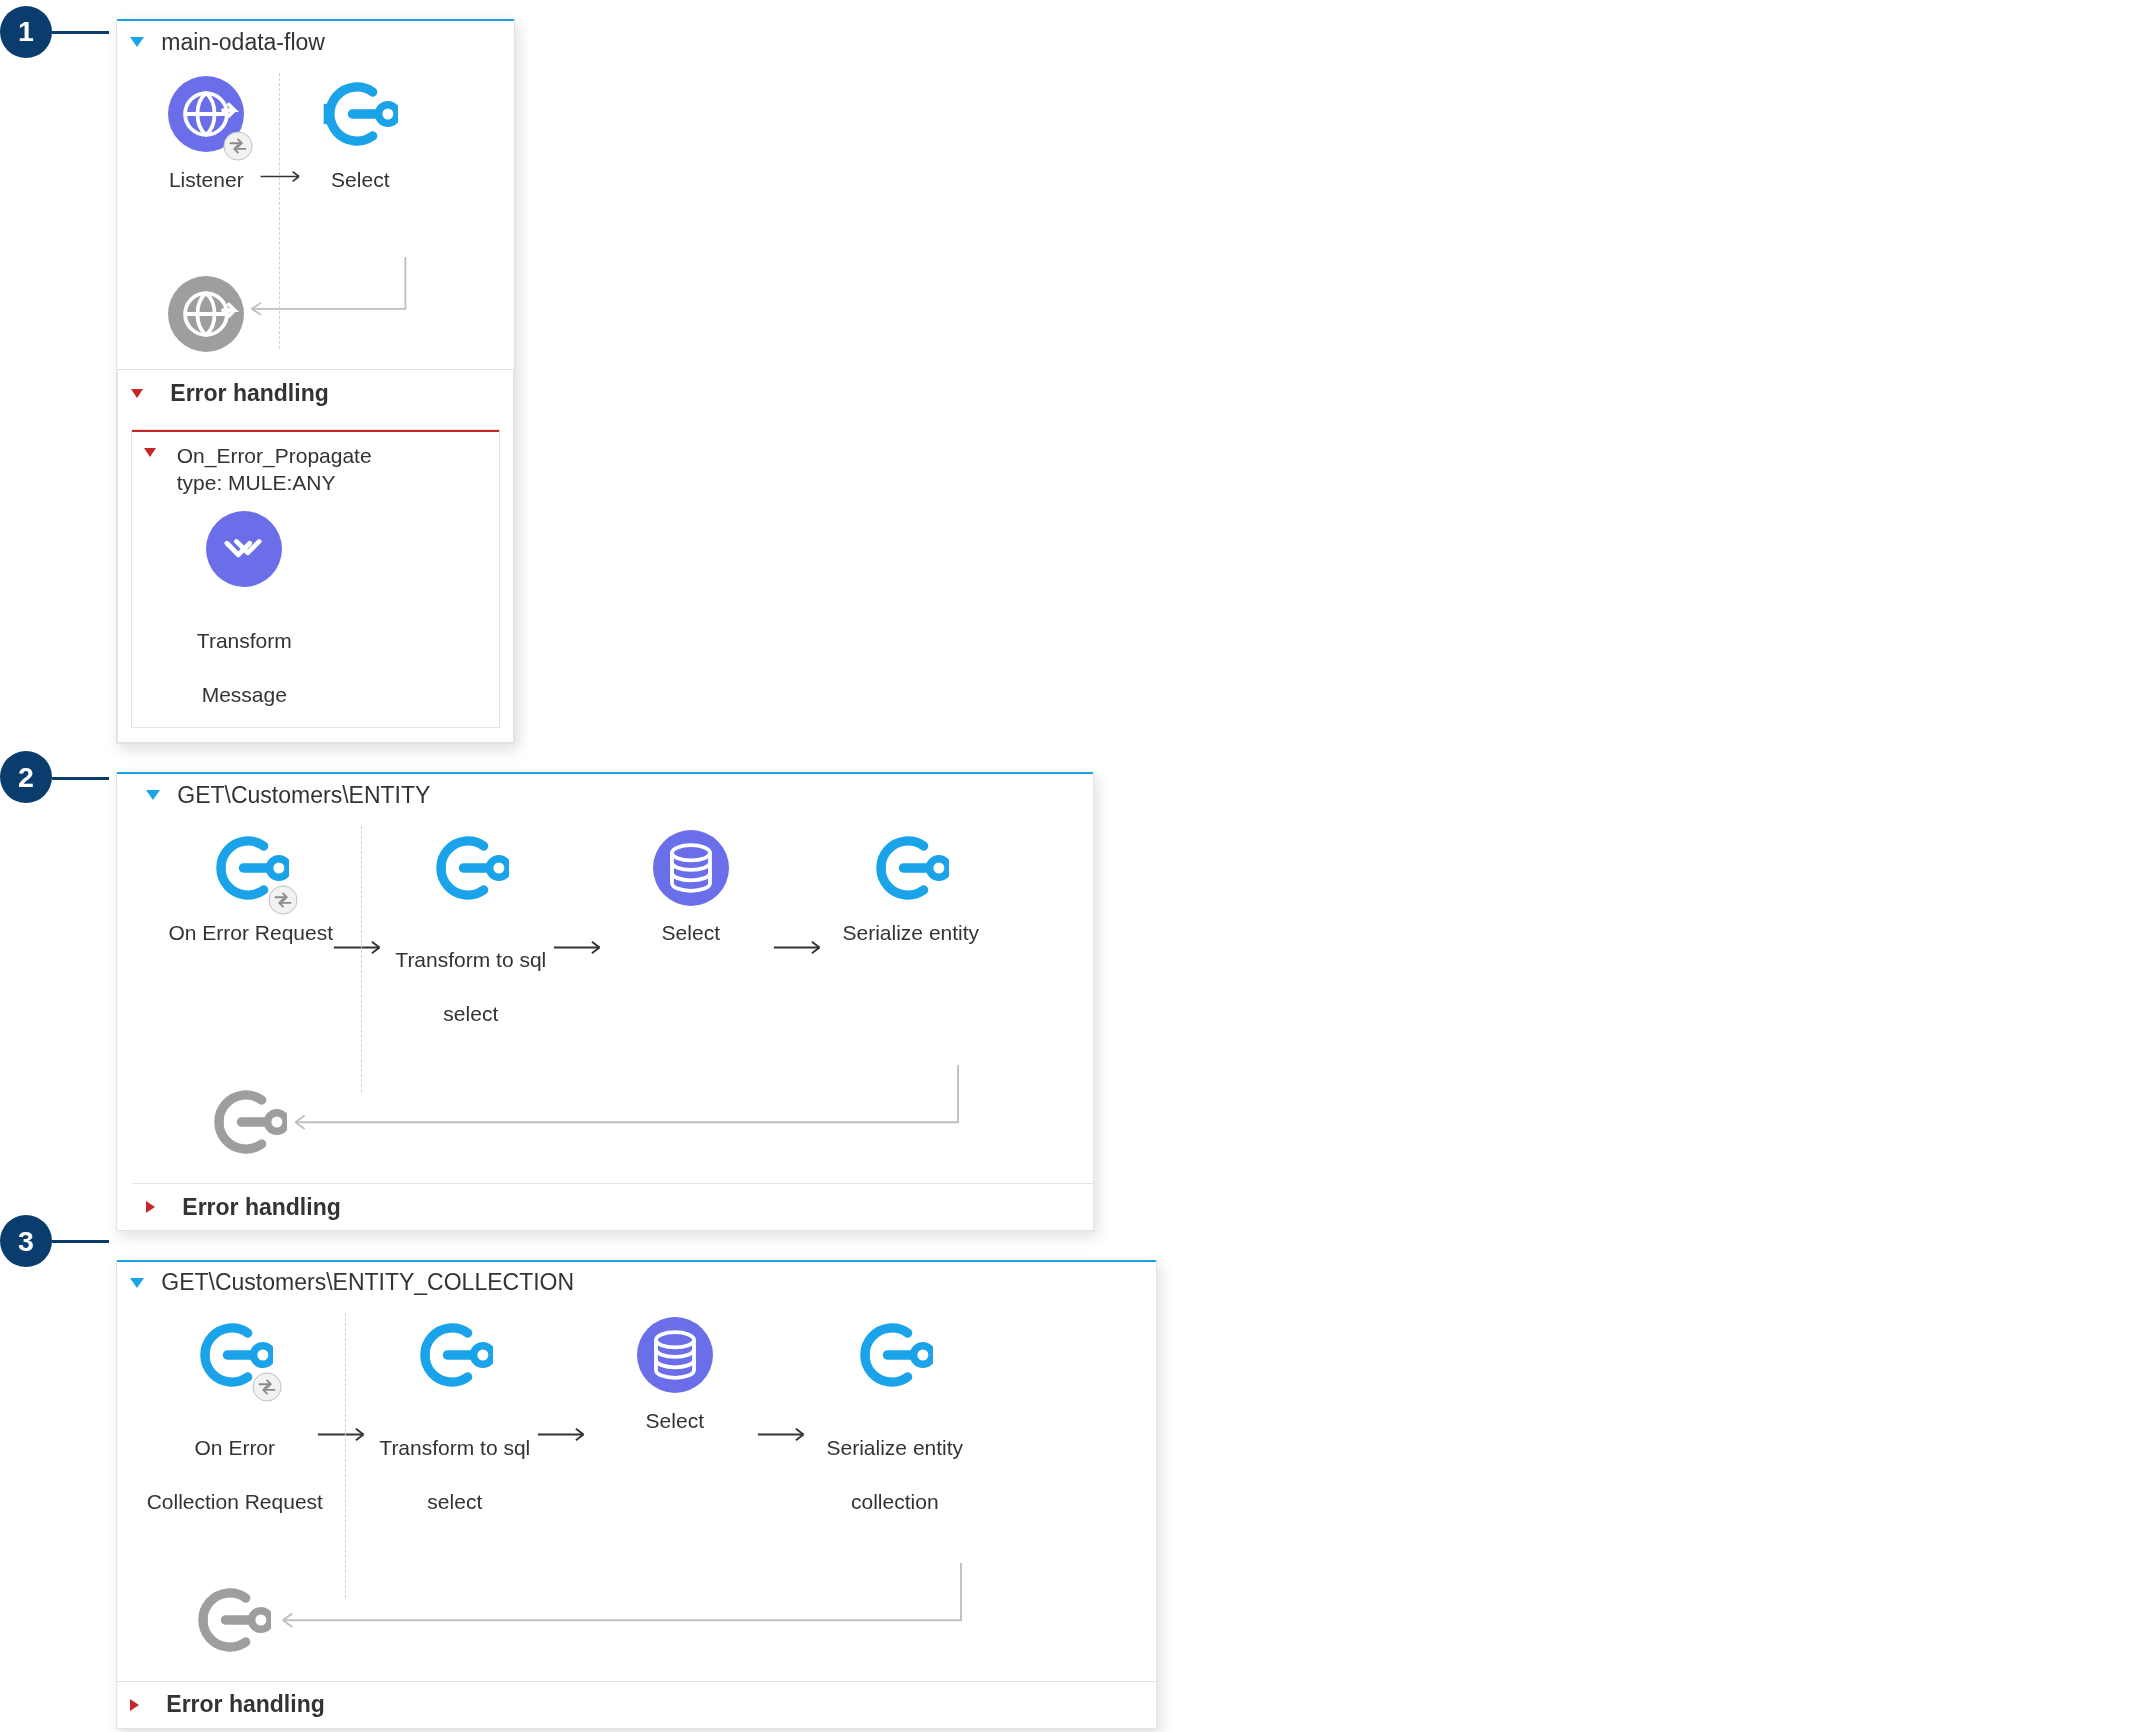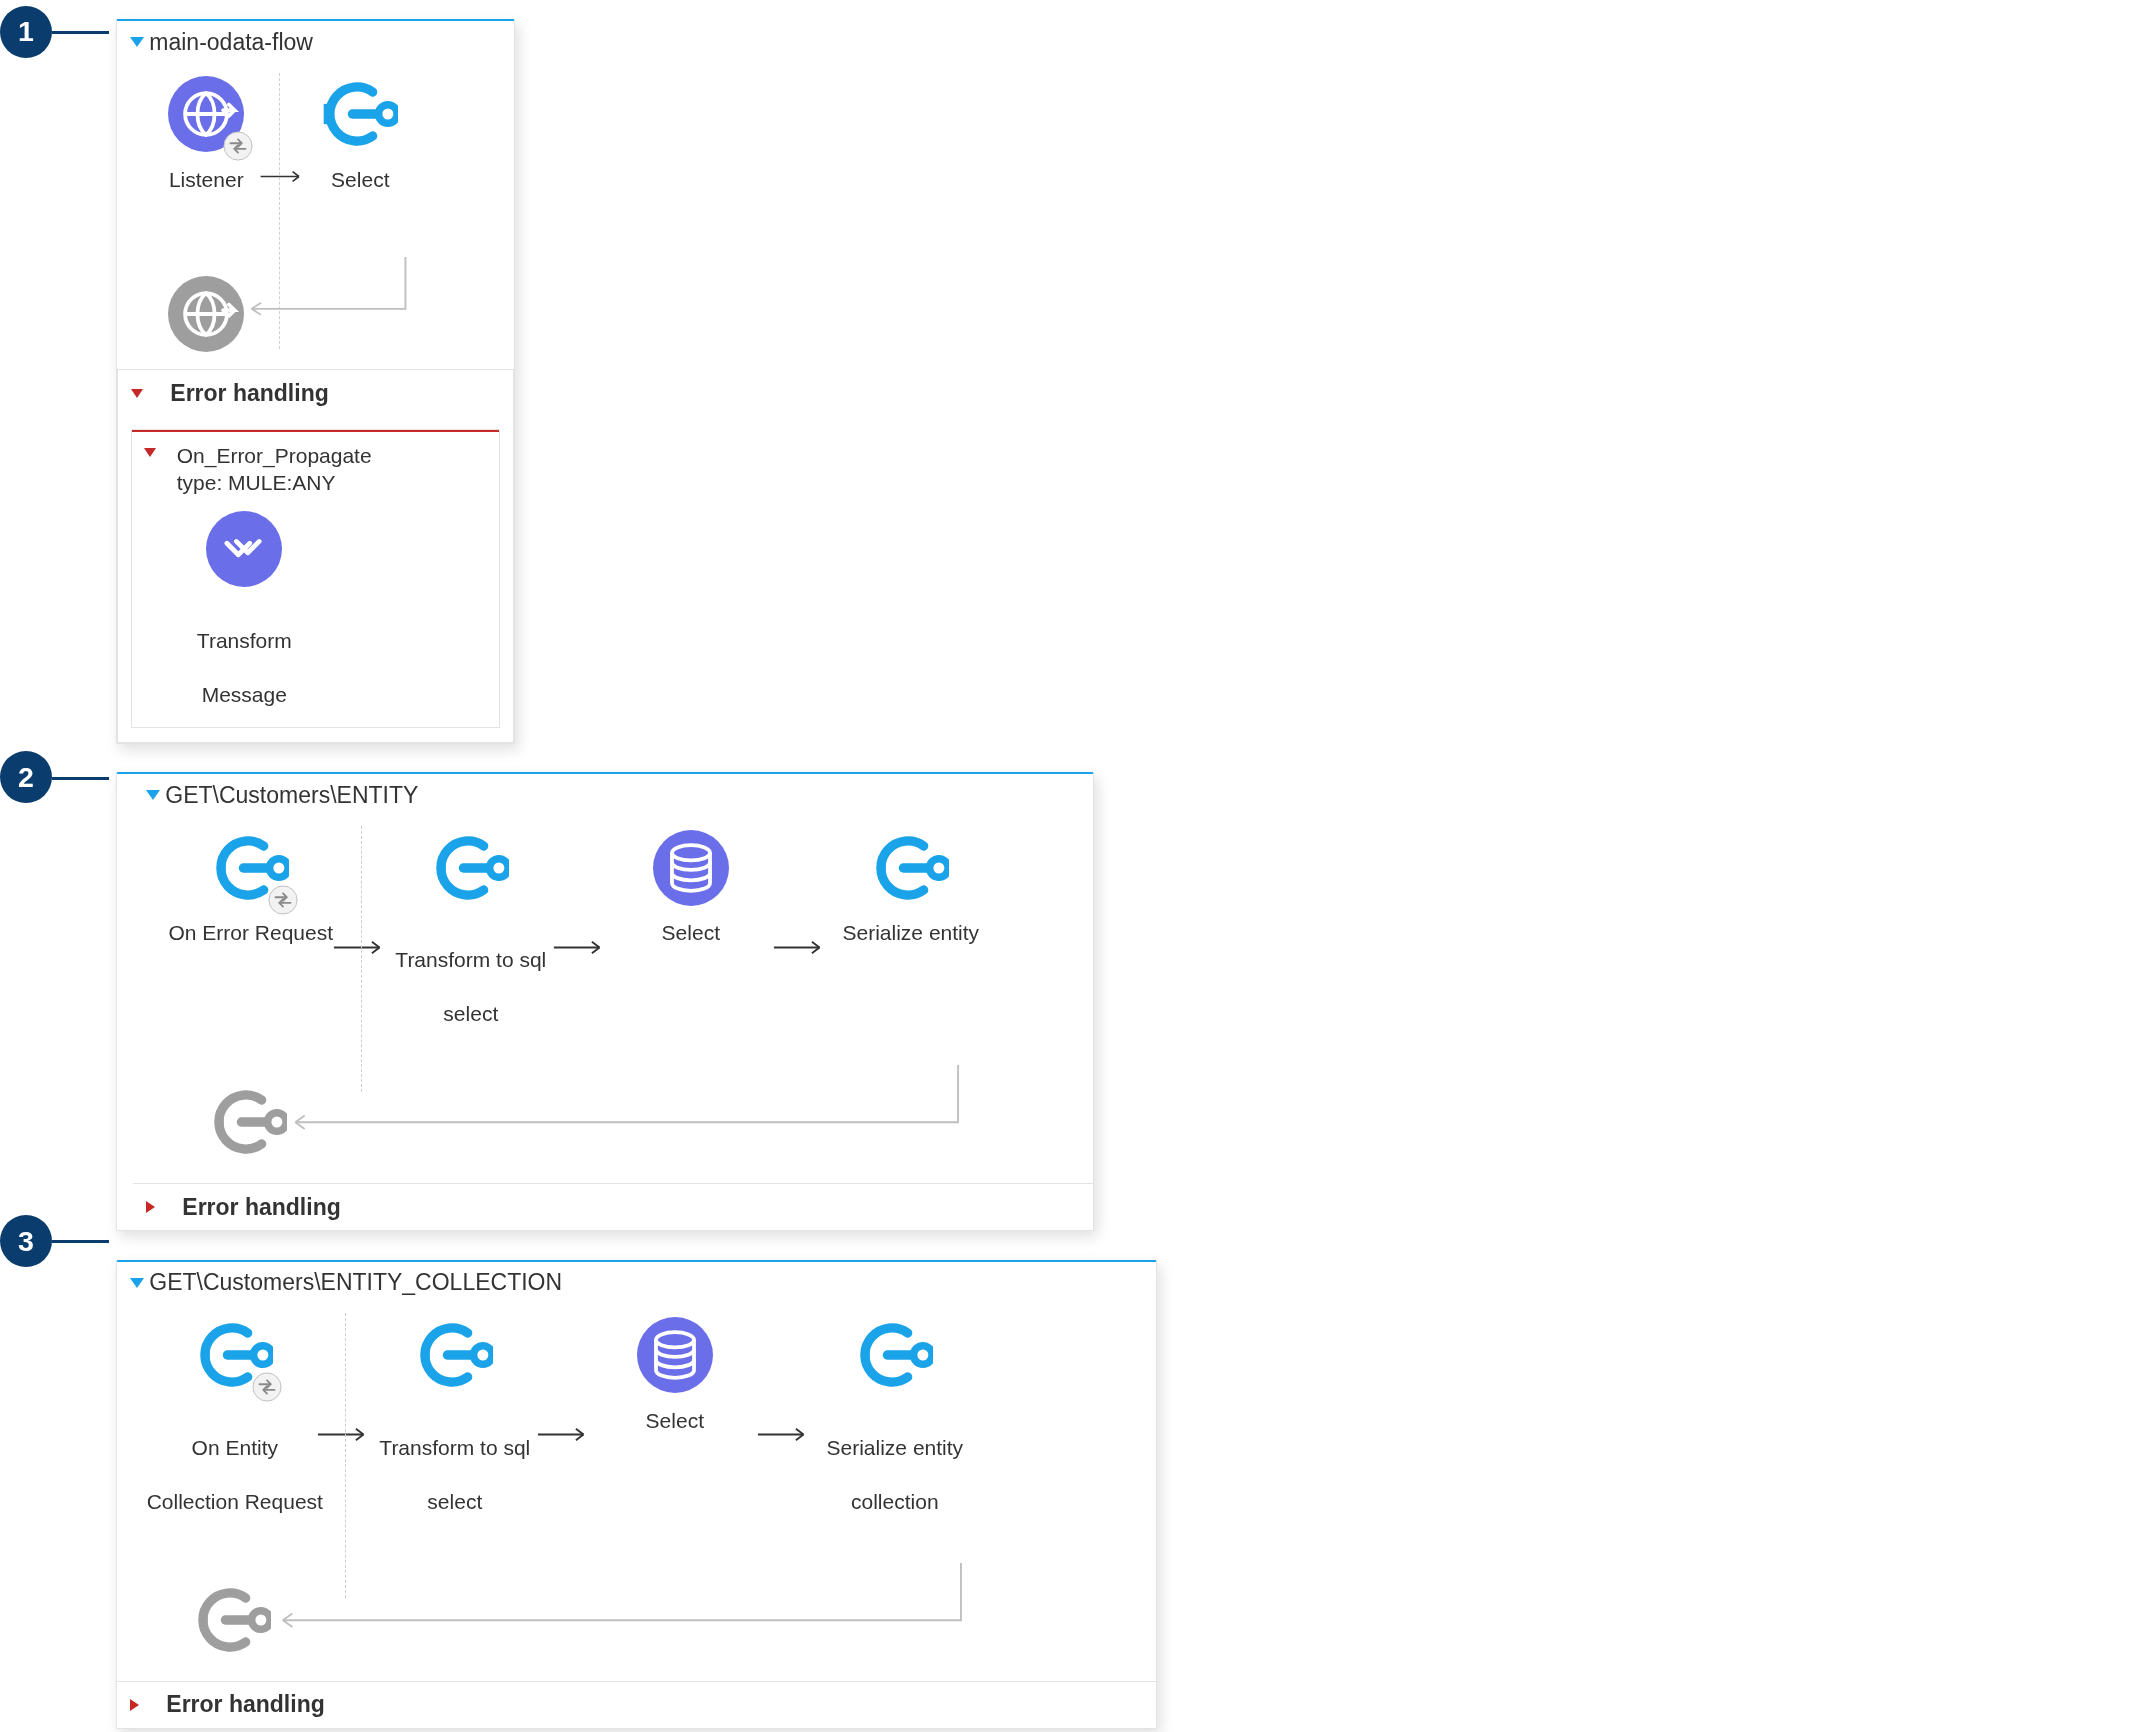--- a/index.html
+++ b/index.html
@@ -45,21 +45,21 @@
     box-shadow: 3.8px 5.7px 13.3px rgba(0,0,0,0.12);
     background: #fff;
     margin-bottom: 28.5px;
   }
   .panel > .panel-header {
     padding: 7.6px 13.3px 7.6px 13.3px;
     font-size: 23px;
     color: #333;
     display: flex;
     align-items: center;
-    gap: 5px;
+    gap: 17px;
   }
   .tri {
     width: 0; height: 0;
     display: inline-block;
   }
   .tri.down {
     border-left: 7.6px solid transparent;
     border-right: 7.6px solid transparent;
     border-top: 10.5px solid #1aa3e8;
   }
@@ -416,21 +416,21 @@
     <div class="panel-body" style="position:relative;">
       <div class="flow-row">
         <div class="node">
           <svg class="icon" viewBox="0 0 90 80">
               <use href="#icon-connector"></use>
             </svg>
           <svg class="small-arrows" style="left:122px; top:55px;" viewBox="0 0 32 32">
               <use href="#icon-bidi"></use>
             </svg>
           <div class="node-label">
-            <span>On Entity</span><br>
+            <span>On Error</span><br>
             <span>Collection Request</span>
           </div>
         </div>
         <svg class="arrow" viewBox="0 0 60 20">
             <use href="#icon-arrow"></use>
           </svg>
         <div class="node">
           <svg class="icon" viewBox="0 0 90 80">
               <use href="#icon-connector"></use>
             </svg>

